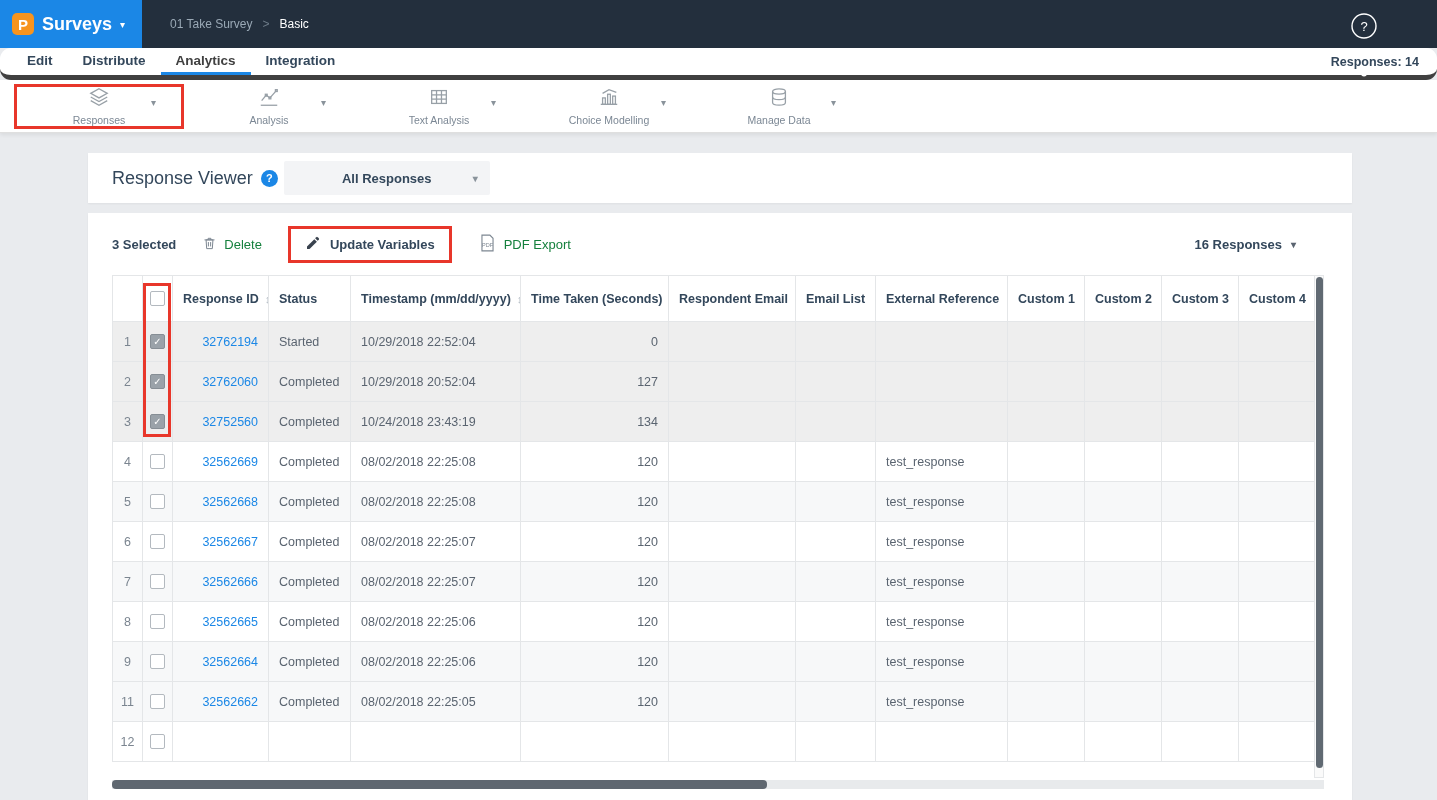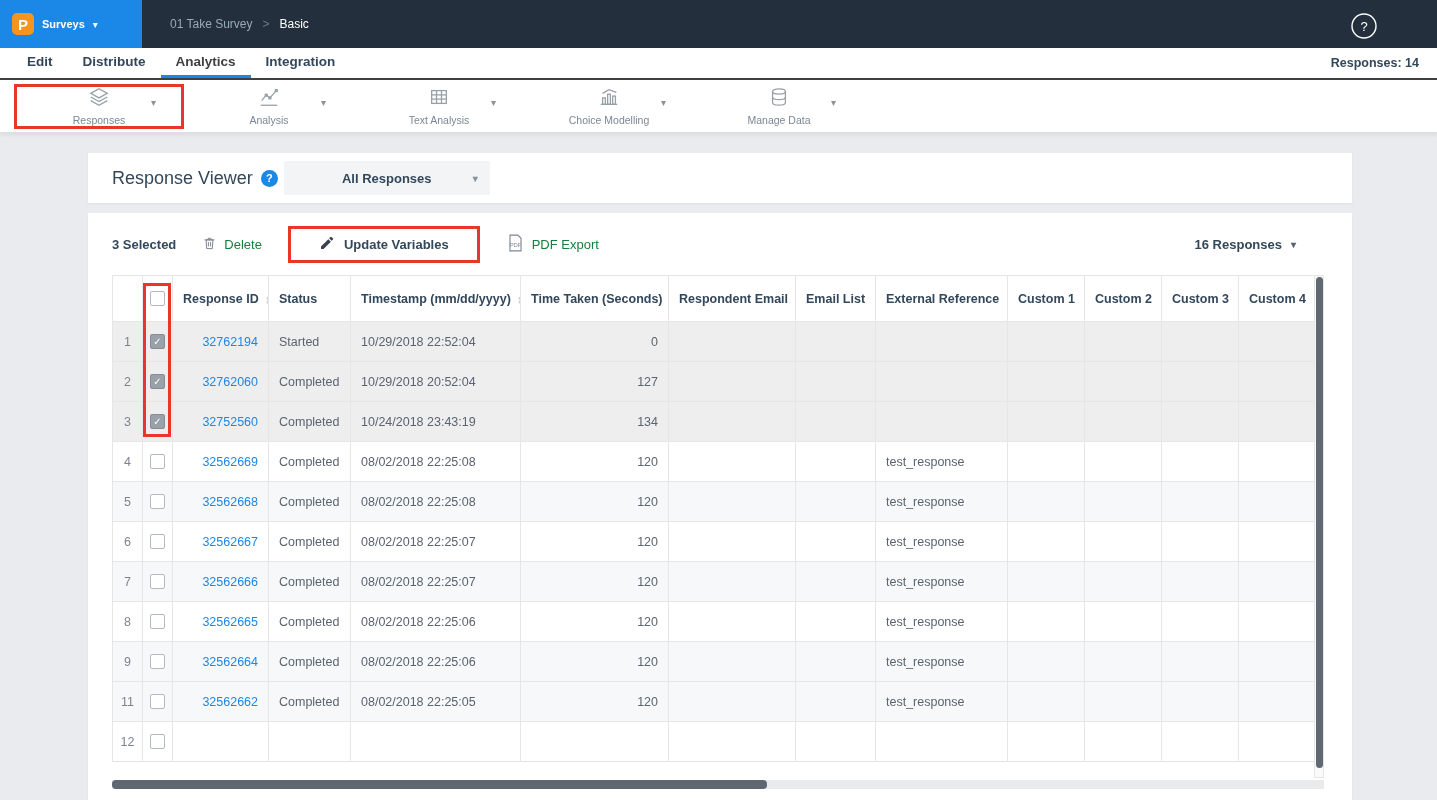--- a/index.html
+++ b/index.html
@@ -3,32 +3,32 @@
 <meta charset="utf-8">
 <style>
   * { margin:0; padding:0; box-sizing:border-box; }
   html,body { width:1437px; height:800px; overflow:hidden; }
   body { font-family:"Liberation Sans", sans-serif; background:#e9ebee; }
 
   
   .topbar { height:48px; background:#232f3d; display:flex; align-items:center; }
   .logo-block { width:142px; height:48px; background:#1b87e6; display:flex; align-items:center; gap:8px; padding-left:12px; cursor:pointer; }
   .logo-mark { width:22px; height:22px; background:#f7941e; border-radius:5px; color:#fff; font-weight:bold; font-size:15px; display:flex; align-items:center; justify-content:center; }
-  .product { color:#fff; font-size:11px; font-weight:700; }
+  .product { color:#fff; font-size:18px; font-weight:700; }
   .caret-w { color:#fff; font-size:10px; }
   .breadcrumb { margin-left:28px; font-size:12px; color:#9aa9b6; display:flex; gap:10px; align-items:center; }
   .crumb-current { color:#fff; }
   .crumb-sep { color:#6d7b88; }
   .top-right { margin-left:auto; display:flex; align-items:center; gap:13px; padding-right:14px;flex-direction:column; }
   .upgrade { background:#f7941e; color:#fff; font-size:13px; font-weight:700; padding:7px 17px; border-radius:16px; border:none; cursor:pointer; font-family:inherit; }
   .tb-icon { display:flex; align-items:center; cursor:pointer; }
   .avatar { width:30px; height:30px; border-radius:50%; background:#5a6b7a; overflow:hidden; display:flex; align-items:flex-end; justify-content:center; }
 
   
-  .tabs { height:32px; background:#fff; display:flex; align-items:stretch; padding-left:12px; border-bottom:2px solid #404040; }
+  .tabs { height:32px; background:#fff; display:flex; align-items:stretch; padding-left:12px; border-bottom:5px solid #404040;border-radius:11px; }
   .tab { padding:0 15px; display:flex; align-items:center; font-size:13.5px; color:#33475b; font-weight:600; border-bottom:3px solid transparent; cursor:pointer; }
   .tab.active { color:#404040; border-bottom-color:#1b87e6; }
   .tabs-right { margin-left:auto; display:flex; align-items:center; padding-right:18px; font-size:12.5px; color:#33475b; font-weight:600; }
 
   
   .toolbar { height:53px; background:#fff; display:flex; padding-left:14px; border-bottom:1px solid #dfdfdf; box-shadow:0 2px 4px rgba(0,0,0,.07); position:relative; }
   .tool-group { width:170px; position:relative; display:flex; flex-direction:column; align-items:center; justify-content:center; cursor:pointer; }
   .tool-label { font-size:10.5px; color:#7b8794; margin-top:2px; }
   .tool-caret { position:absolute; right:28px; top:17px; color:#8a939b; font-size:10px; }
   .tool-anno { position:absolute; left:0; top:4px; right:0; bottom:3px; border:3px solid #e8362a; pointer-events:none; }
@@ -43,21 +43,21 @@
   .search-box input { border:none; background:transparent; outline:none; font-size:13px; color:#555; width:100%; font-family:inherit; }
   .search-box input::placeholder { color:#a9b2ba; }
   .filter-box { margin-left:6px; width:206px; height:34px; background:#f3f4f6; display:flex; align-items:center; justify-content:center; position:relative; font-size:13px; font-weight:700; color:#33475b; border-radius:2px; cursor:pointer; }
   .filter-caret { position:absolute; right:12px; color:#8a939b; font-size:10px; }
 
   .table-card { background:#fff; margin-top:10px; padding:0 24px 13px; box-shadow:0 1px 2px rgba(0,0,0,.05); }
   .actions { height:62px; display:flex; align-items:center; gap:26px; }
   .selected-count { font-size:13px; font-weight:700; color:#33475b; }
   .action-btn { display:flex; align-items:center; gap:7px; font-size:13px; cursor:pointer; }
   .blue-label { color:#15803d; }
-  .update-wrap { border:3px solid #e8362a; padding:6px 28px; display:flex; align-items:center; gap:9px; font-size:13px; color:#33475b; font-weight:600; cursor:pointer; }
+  .update-wrap { border:3px solid #e8362a; padding:6px 14px; display:flex; align-items:center; gap:9px; font-size:13px; color:#33475b; font-weight:600; cursor:pointer; }
   .responses-dd { margin-left:auto; font-size:13px; font-weight:700; color:#33475b; display:flex; align-items:center; gap:9px; padding-right:32px; cursor:pointer; }
   .dd-caret { color:#5a6470; font-size:10px; }
 
   
   .table-area { position:relative; }
   .table-wrap { position:relative; height:503px; overflow:hidden; width:1212px; }
   table { border-collapse:collapse; table-layout:fixed; width:1202px; font-size:12.5px; color:#5a6470; }
   th, td { border:1px solid #e4e6e8; padding:0 10px; overflow:hidden; white-space:nowrap; }
   thead th { height:46px; color:#33475b; font-weight:600; text-align:left; background:#fff; }
   td { height:40px; background:#fff; }

